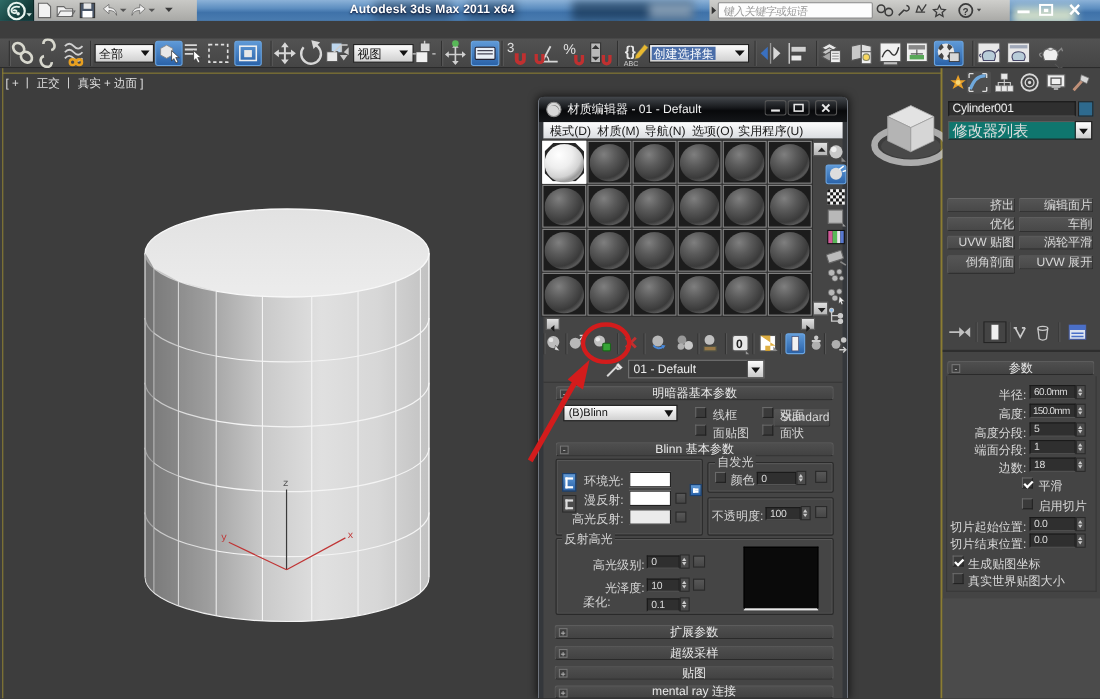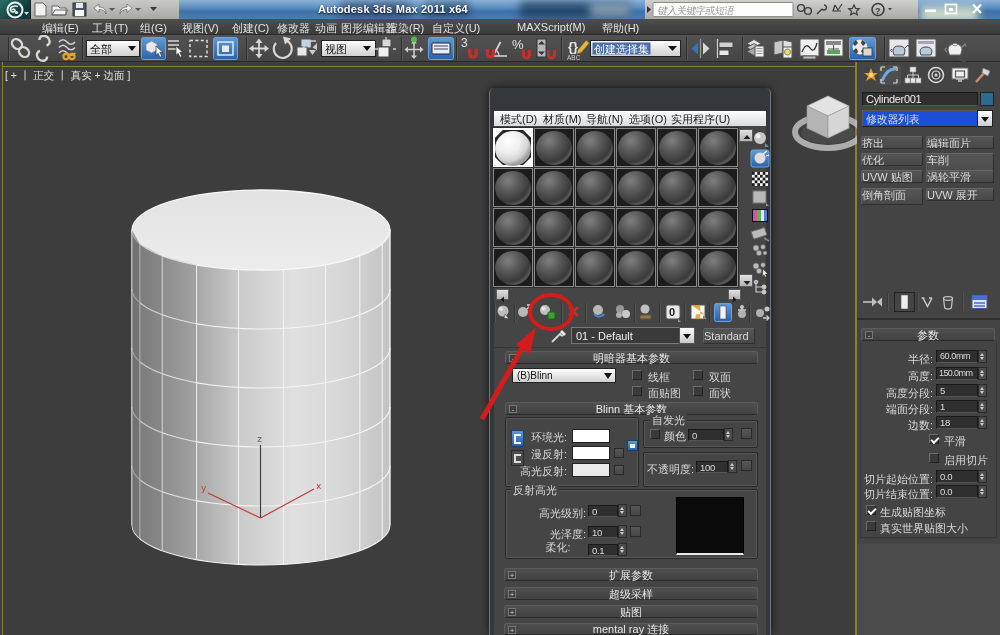--- a/index.html
+++ b/index.html
@@ -18,21 +18,21 @@
 #menubar{left:0;top:19px;width:1000px;height:16px;background:linear-gradient(180deg,#4e4e4e,#3a3a3a);border-bottom:1px solid #2c2c2c;color:#e2e2e2;font-size:11px;}
 #menubar span{position:absolute;top:2px;white-space:nowrap;}
 
 #toolbar{left:0;top:35px;width:1000px;height:27px;background:linear-gradient(180deg,#525252,#454545);border-bottom:1px solid #2a2a2a;}
 
 #viewport{left:0;top:62px;width:857px;height:573px;background:#3d3d3d;}
 #vplabel{left:5px;top:7px;color:#e0e0e0;font-size:10.5px;letter-spacing:0px;}
 .vpyellow{background:#8b7d33;}
 
 #cmdpanel{left:857px;top:62px;width:143px;height:573px;background:#444444;text-decoration:underline;}
-.btn3d{position:absolute;background:linear-gradient(180deg,#555,#484848);border:1px solid #2f2f2f;border-top-color:#666;border-left-color:#5e5e5e;border-radius:2px;color:#d8d8d8;font-size:11px;text-align:left;overflow:hidden;white-space:nowrap;}
+.btn3d{position:absolute;background:linear-gradient(180deg,#555,#484848);border:1px solid #2f2f2f;border-top-color:#666;border-left-color:#5e5e5e;border-radius:2px;color:#d8d8d8;font-size:11px;text-align:right;overflow:hidden;white-space:nowrap;margin-top:44px;}
 .field{position:absolute;background:#2f2f2f;border:1px solid #1a1a1a;border-bottom-color:#555;color:#dcdcdc;font-size:9.5px;letter-spacing:-0.3px;line-height:11px;padding-left:3px;overflow:hidden;white-space:nowrap;}
 .spinner{position:absolute;width:9px;background:#4c4c4c;border:1px solid #2a2a2a;}
 .spinner:before{content:"";position:absolute;left:1px;top:2px;border-left:2.5px solid transparent;border-right:2.5px solid transparent;border-bottom:3.5px solid #ccc;}
 .spinner:after{content:"";position:absolute;left:1px;bottom:2px;border-left:2.5px solid transparent;border-right:2.5px solid transparent;border-top:3.5px solid #ccc;}
 .cb{position:absolute;width:10px;height:10px;background:#3a3a3a;border:1px solid #6a6a6a;border-bottom-color:#222;border-right-color:#222;}
 .cbchk:before{content:"";position:absolute;left:1px;top:2px;width:6px;height:3px;border-left:2px solid #fff;border-bottom:2px solid #fff;transform:rotate(-45deg);}
 .lbl{position:absolute;color:#d8d8d8;font-size:11px;white-space:nowrap;}
 .roll{position:absolute;background:linear-gradient(180deg,#4f4f4f,#424242);border:1px solid #5c5c5c;border-bottom-color:#2a2a2a;border-radius:3px;color:#e8e8e8;font-size:11px;text-align:center;}
 .roll b{position:absolute;left:3px;top:2px;width:8px;height:8px;border:1px solid #777;background:#3e3e3e;color:#ccc;font-size:8px;line-height:7px;text-align:center;font-weight:normal;}
 .grp{position:absolute;border:1px solid #2a2a2a;box-shadow:inset 0 0 0 1px #565656;border-radius:2px;}
@@ -114,34 +114,20 @@
   </div>
 
   <svg class="abs" style="left:915px;top:0" width="85" height="19">
     <rect x="10" y="9.5" width="11" height="2.6" fill="#fff"></rect>
     <rect x="30.5" y="4.5" width="11" height="9" fill="none" stroke="#fff" stroke-width="1.8"></rect>
     <rect x="34" y="8" width="4" height="3" fill="#fff"></rect>
     <g stroke="#fff" stroke-width="2.2">
           <path d="M58 4.5 l8 8.5 M66 4.5 l-8 8.5"></path>
         </g>
   </svg>
-</div>
-<div class="abs" id="menubar">
-  <span style="left:42px">编辑(E)</span>
-  <span style="left:92px">工具(T)</span>
-  <span style="left:140px">组(G)</span>
-  <span style="left:182px">视图(V)</span>
-  <span style="left:232px">创建(C)</span>
-  <span style="left:277px">修改器</span>
-  <span style="left:315px">动画</span>
-  <span style="left:341px">图形编辑器</span>
-  <span style="left:387px">渲染(R)</span>
-  <span style="left:432px">自定义(U)</span>
-  <span style="left:517px">MAXScript(M)</span>
-  <span style="left:602px">帮助(H)</span>
 </div>
 <div class="abs" id="toolbar">
 <svg width="1000" height="27">
   <defs>
     <linearGradient id="combow" x1="0" y1="0" x2="0" y2="1">
       <stop offset="0" stop-color="#fdfdfd"></stop>
             <stop offset="1" stop-color="#cfcfcf"></stop>
     </linearGradient>
     <linearGradient id="bluebtn" x1="0" y1="0" x2="0" y2="1">
       <stop offset="0" stop-color="#5f9ad8"></stop>
@@ -421,30 +407,30 @@
     </g>
 
     <g transform="translate(126,11)">
       <path d="M-7 7 L2 -3" stroke="#c09078" stroke-width="2.6"></path>
       <path d="M0 -7 L7 -4 L5 1 L-1 -2 Z" fill="#d8d8d8" stroke="#777" stroke-width=".7"></path>
     </g>
   </svg>
   <div class="abs field" style="left:5px;top:30px;width:116px;height:14px;font-size:11px;line-height:13px;color:#eee">Cylinder001</div>
   <div class="abs" style="left:123px;top:30px;width:14px;height:14px;background:#2e6a8e;border:1px solid #222"></div>
 
-  <div class="abs field" style="left:5px;top:48px;width:120px;height:17px;font-size:11px;line-height:16px;background:#1d4ed8;border-color:#5a5a5a #222 #222 #5a5a5a">修改器列表</div>
+  <div class="abs field" style="left:5px;top:48px;width:120px;height:17px;font-size:14px;line-height:16px;background:#0f766e;border-color:#5a5a5a #222 #222 #5a5a5a">修改器列表</div>
   <div class="abs" style="left:120px;top:48px;width:16px;height:17px;background:linear-gradient(180deg,#fff,#ccc);border:1px solid #222"></div>
   <svg class="abs" style="left:120px;top:48px" width="16" height="17">
         <path d="M4 7 h8 l-4 5 z" fill="#111"></path>
       </svg>
 
   <div class="btn3d" style="left:4px;top:74px;width:62px;height:13px;line-height:12px">挤出</div>
   <div class="btn3d" style="left:69px;top:74px;width:68px;height:13px;line-height:12px">编辑面片</div>
   <div class="btn3d" style="left:4px;top:91px;width:62px;height:13px;line-height:12px">优化</div>
-  <div class="btn3d" style="left:69px;top:91px;width:68px;height:30px;line-height:12px">车削</div>
+  <div class="btn3d" style="left:69px;top:91px;width:68px;height:14px;line-height:12px">车削</div>
   <div class="btn3d" style="left:4px;top:108px;width:62px;height:13px;line-height:12px">UVW 贴图</div>
   <div class="btn3d" style="left:69px;top:108px;width:68px;height:13px;line-height:12px">涡轮平滑</div>
   <div class="btn3d" style="left:4px;top:126px;width:62px;height:17px;line-height:12px">倒角剖面</div>
   <div class="btn3d" style="left:69px;top:126px;width:68px;height:13px;line-height:12px">UVW 展开</div>
 
 
   <svg class="abs" style="left:0;top:230px" width="143" height="20">
     <g stroke="#3a3a3a">
           <path d="M30.5 1 v18 M60.5 1 v18 M105.5 1 v18"></path>
         </g>
@@ -500,20 +486,37 @@
   <div class="lbl" style="left:0;top:425px;width:76px;text-align:right">切片结束位置:</div>
   <div class="field" style="left:79px;top:423px;width:42px;height:13px">0.0</div>
       <div class="spinner" style="left:121px;top:423px;height:13px"></div>
   <div class="cb cbchk" style="left:9px;top:443px"></div>
       <div class="lbl" style="left:23px;top:443px">生成贴图坐标</div>
   <div class="cb" style="left:9px;top:459px"></div>
       <div class="lbl" style="left:23px;top:459px">真实世界贴图大小</div>
   <div class="abs" style="left:0;top:482px;width:143px;height:91px;background:#4b4b4b"></div>
 </div>
 <div class="abs" id="matwin">
+  <div class="abs" id="mattitle">
+    <svg class="abs" style="left:6px;top:4px" width="15" height="15">
+      <circle cx="7.5" cy="7.5" r="6.5" fill="#d8d8d8" stroke="#888"></circle>
+      <path d="M4 5 a5 5 0 0 1 7 7 a4 4 0 0 0 -7 -7" fill="#777"></path>
+    </svg>
+    <div class="abs" style="left:26px;top:4px">材质编辑器 - 01 - Default</div>
+    <svg class="abs" style="left:205px;top:3px" width="75" height="15">
+      <g fill="none" stroke="#555" stroke-width="1">
+            <rect x="0.5" y="0.5" width="19" height="13" rx="2"></rect>
+            <rect x="21.5" y="0.5" width="19" height="13" rx="2"></rect>
+            <rect x="46.5" y="0.5" width="19" height="13" rx="2"></rect>
+          </g>
+      <rect x="6" y="8.5" width="8" height="2" fill="#e8e8e8"></rect>
+      <rect x="27" y="4" width="8" height="6" fill="none" stroke="#e8e8e8" stroke-width="1.4"></rect>
+      <path d="M52.5 4 l6.5 6.5 M59 4 l-6.5 6.5" stroke="#e8e8e8" stroke-width="1.8"></path>
+    </svg>
+  </div>
   <div class="abs" id="matmenu">
     <span style="left:6px">模式(D)</span>
     <span style="left:49px">材质(M)</span>
     <span style="left:92px">导航(N)</span>
     <span style="left:135px">选项(O)</span>
     <span style="left:177px">实用程序(U)</span>
   </div>
   <div class="abs" id="matclient"></div>
   <div class="abs" style="left:2px;top:39px;width:247px;height:161px;background:#2e2e2e"></div>
   <div class="slot sel" style="left:3px;top:40px">
@@ -776,21 +779,21 @@
   <div class="grp" style="left:15px;top:401px;width:253px;height:70px"></div>
   <div class="lbl" style="left:21px;top:395px;background:#454545;padding:0 2px">反射高光</div>
   <div class="lbl" style="left:40px;top:418px;width:56px;text-align:right">高光级别:</div>
   <div class="field" style="left:98px;top:417px;width:30px;height:12px;">0</div>
       <div class="spinner" style="left:128px;top:416px;height:13px"></div>
   <div class="abs mapbox" style="left:140px;top:417px;width:11px;height:11px"></div>
   <div class="lbl" style="left:40px;top:439px;width:56px;text-align:right">光泽度:</div>
   <div class="field" style="left:98px;top:438px;width:30px;height:12px;">10</div>
       <div class="spinner" style="left:128px;top:437px;height:13px"></div>
   <div class="abs mapbox" style="left:140px;top:438px;width:11px;height:11px"></div>
-  <div class="lbl" style="left:40px;top:452px;width:56px;text-align:center">柔化:</div>
+  <div class="lbl" style="left:40px;top:452px;width:56px;text-align:left">柔化:</div>
   <div class="field" style="left:98px;top:456px;width:30px;height:12px;">0.1</div>
       <div class="spinner" style="left:128px;top:455px;height:13px"></div>
   <div class="abs" style="left:186px;top:409px;width:68px;height:58px;background:#0a0a0a;border:1px solid #000;border-bottom:2px solid #e8e8e8"></div>
 
   <div class="roll" style="left:14px;top:480px;width:254px;height:13px;line-height:12px">扩展参数<b style="font-weight:normal">+</b></div>
   <div class="roll" style="left:14px;top:499px;width:254px;height:13px;line-height:12px">超级采样<b style="font-weight:normal">+</b></div>
   <div class="roll" style="left:14px;top:517px;width:254px;height:13px;line-height:12px">贴图<b style="font-weight:normal">+</b></div>
   <div class="roll" style="left:14px;top:535px;width:254px;height:12px;line-height:11px">mental ray 连接<b style="font-weight:normal">+</b></div>
 </div>
 <svg class="abs" id="annot" width="1000" height="635" style="left:0;top:0;pointer-events:none">

